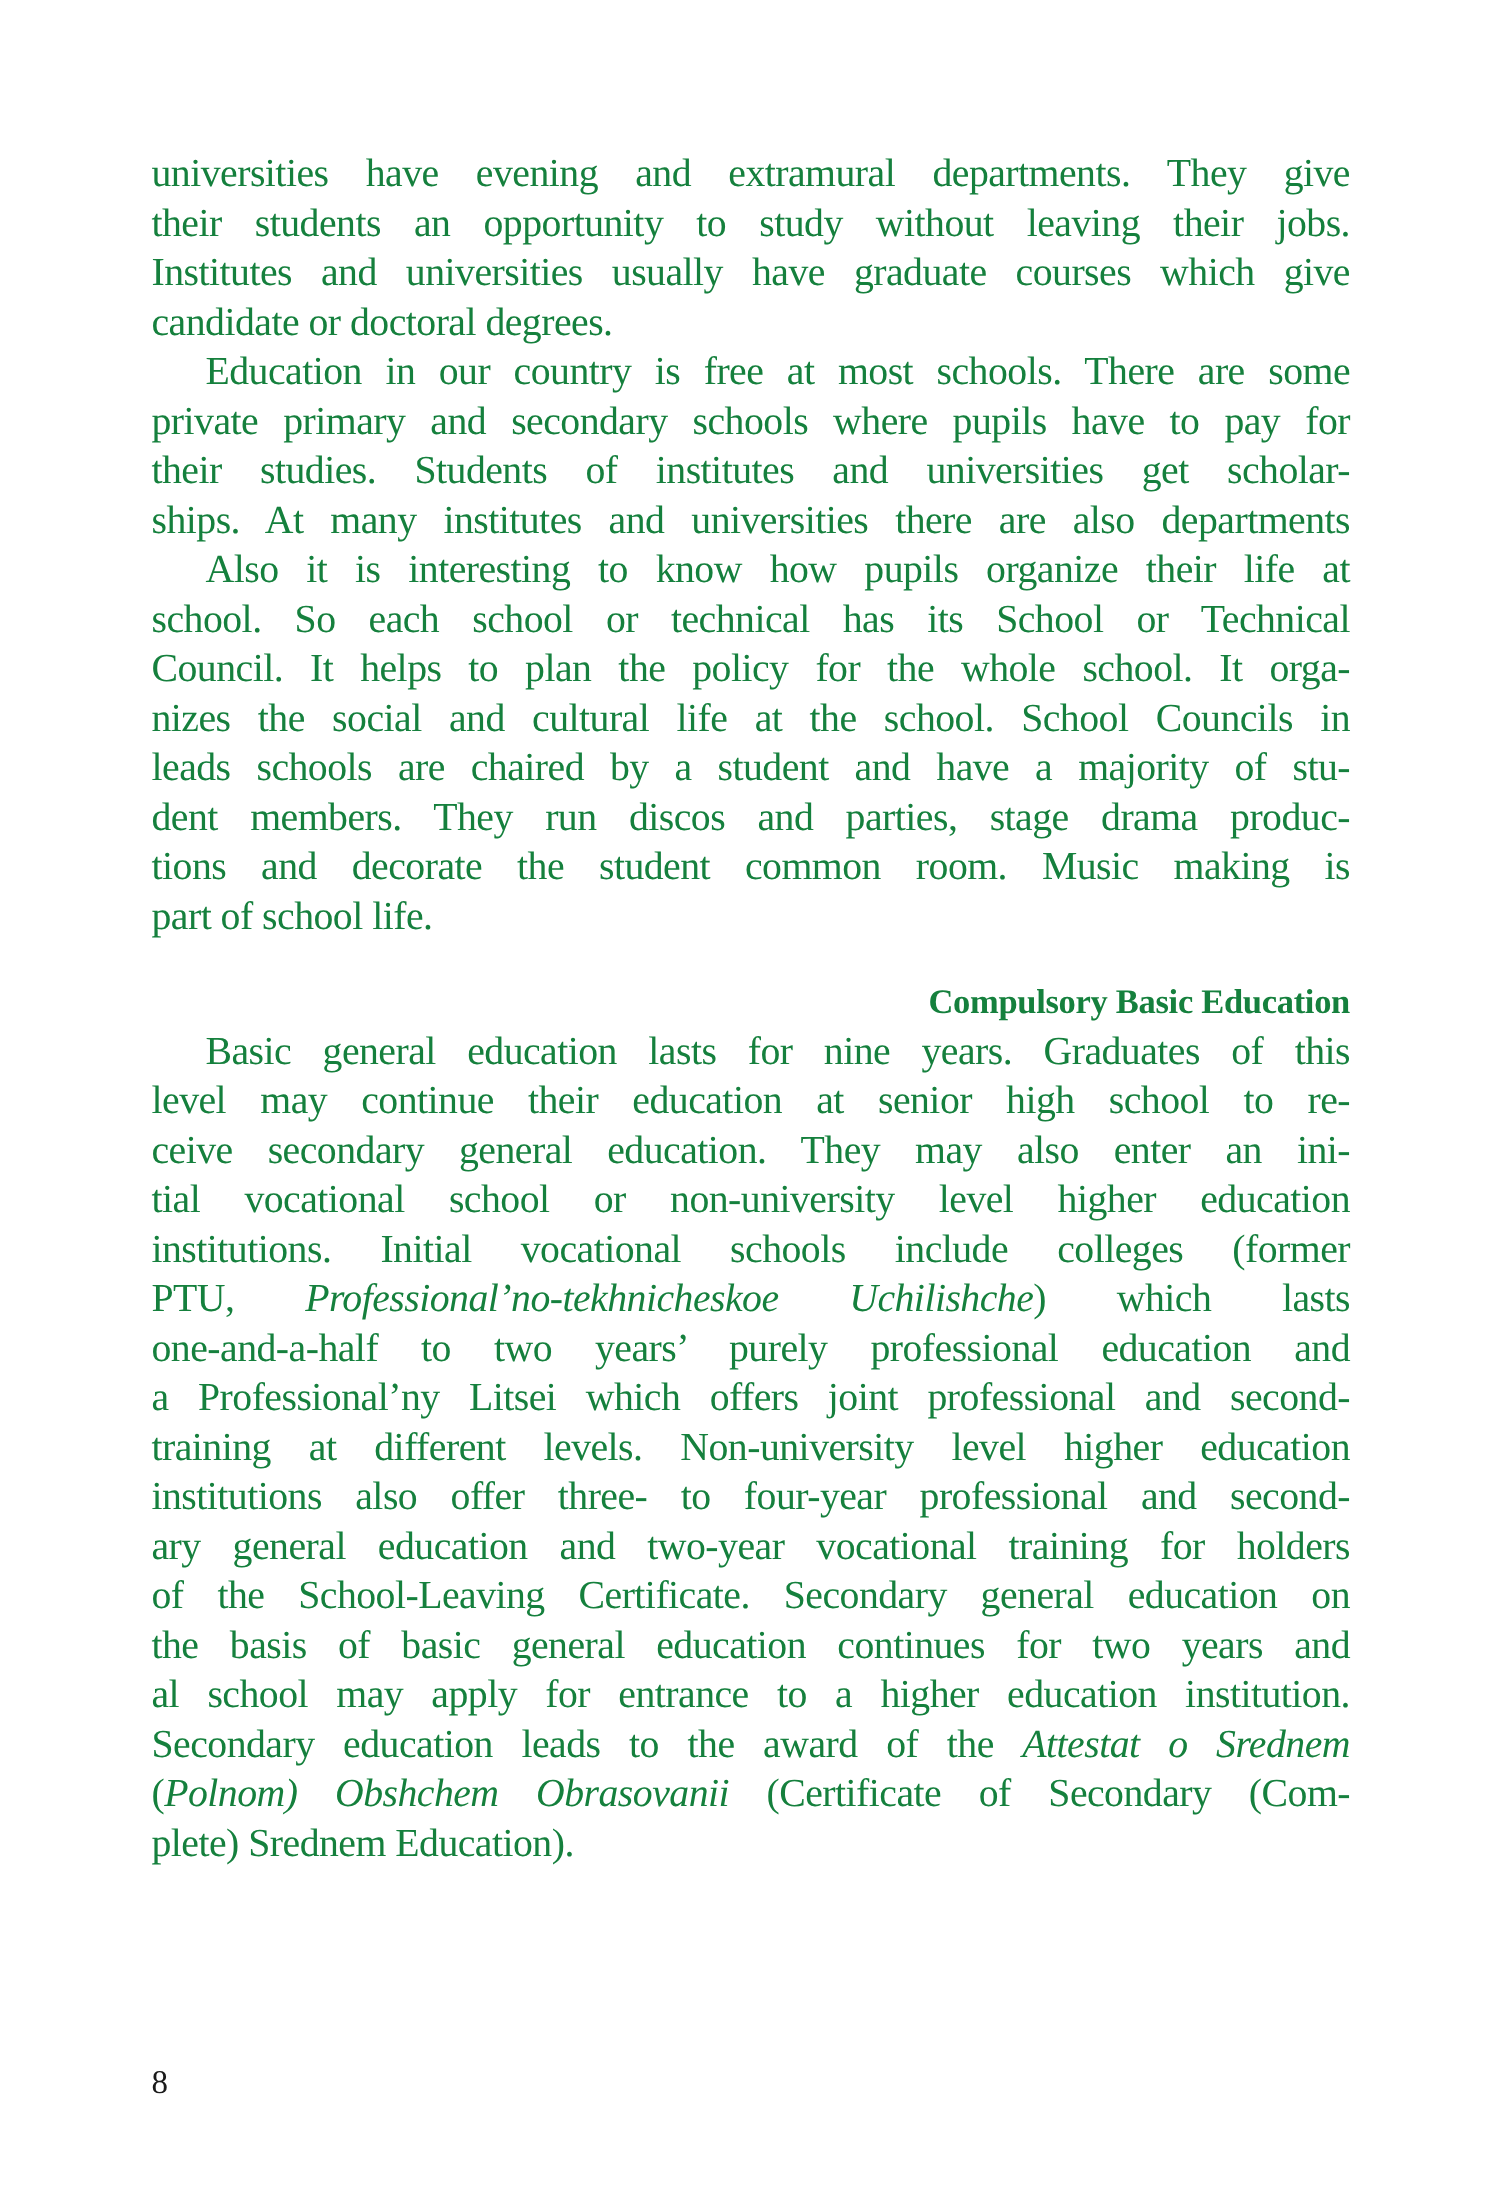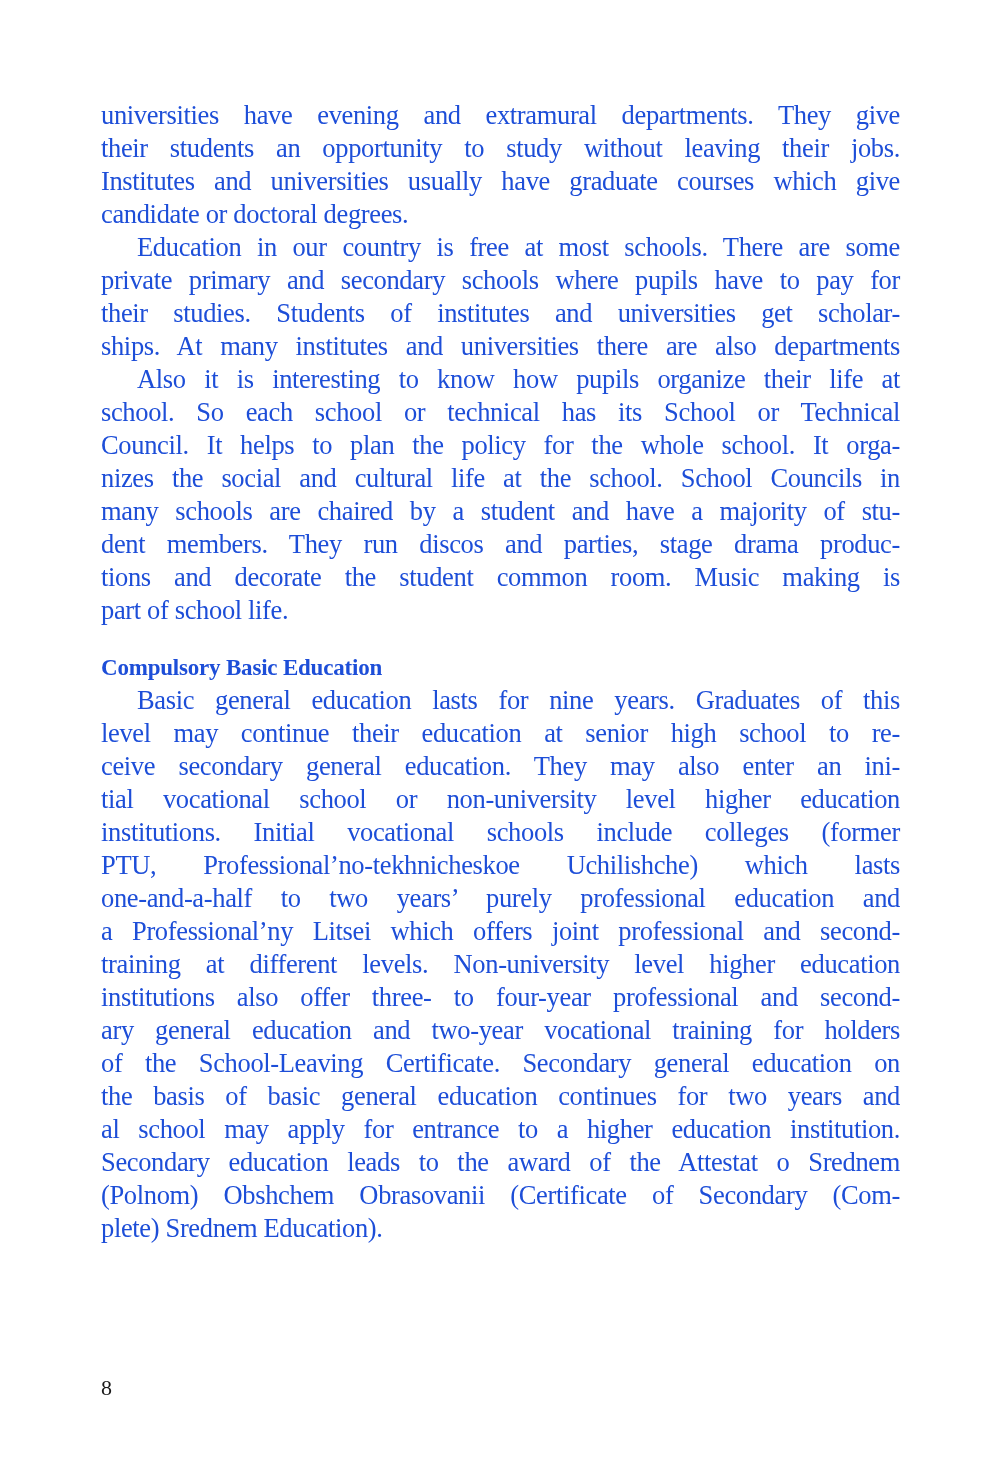--- a/index.html
+++ b/index.html
@@ -1,34 +1,34 @@
 <!DOCTYPE html>
 <html><head>
   <meta charset="utf-8">
   <style>
     html, body { margin: 0; padding: 0; background: #ffffff; }
     body { width: 1000px; height: 1464px; position: relative; overflow: hidden; }
     .page {
       position: absolute; left: 101px; top: 99px; width: 799px;
       font-family: "Liberation Serif", "DejaVu Serif", serif;
-      color: #1d4ed8; font-size: 26.5px;
+      color: #15803d; font-size: 26.5px;
     }
     .line {
       display: block; height: 33px; line-height: 33px;
       white-space: nowrap; text-align: justify; text-align-last: justify;
       letter-spacing: -0.35px;
     }
     .line.last { text-align-last: left; }
     .line.indent { padding-left: 36px; }
     .heading {
-      display: block; text-align: left; font-weight: bold;
+      display: block; text-align: right; font-weight: bold;
       font-size: 23px; height: 33px; line-height: 33px;
       margin-top: 24px; margin-bottom: 0px; letter-spacing: -0.2px;
     }
-    .it { }
+    .it { font-style: italic; }
     .page-number {
       position: absolute; left: 101px; top: 1375px;
       font-family: "Liberation Serif", "DejaVu Serif", serif;
       font-size: 22px; color: #1a1a1a;
     }
   </style>
 </head>
 <body>
 
 <div class="page">
@@ -45,21 +45,21 @@
     <span class="line">private primary and secondary schools where pupils have to pay for</span>
     <span class="line">their studies. Students of institutes and universities get scholar-</span>
     <span class="line">ships. At many institutes and universities there are also departments</span>
   </div>
 
   <div>
     <span class="line indent">Also it is interesting to know how pupils organize their life at</span>
     <span class="line">school. So each school or technical has its School or Technical</span>
     <span class="line">Council. It helps to plan the policy for the whole school. It orga-</span>
     <span class="line">nizes the social and cultural life at the school. School Councils in</span>
-    <span class="line">many schools are chaired by a student and have a majority of stu-</span>
+    <span class="line">leads schools are chaired by a student and have a majority of stu-</span>
     <span class="line">dent members. They run discos and parties, stage drama produc-</span>
     <span class="line">tions and decorate the student common room. Music making is</span>
     <span class="line last">part of school life.</span>
   </div>
 
   <h2 class="heading">Compulsory Basic Education</h2>
 
   <div>
     <span class="line indent">Basic general education lasts for nine years. Graduates of this</span>
     <span class="line">level may continue their education at senior high school to re-</span>

